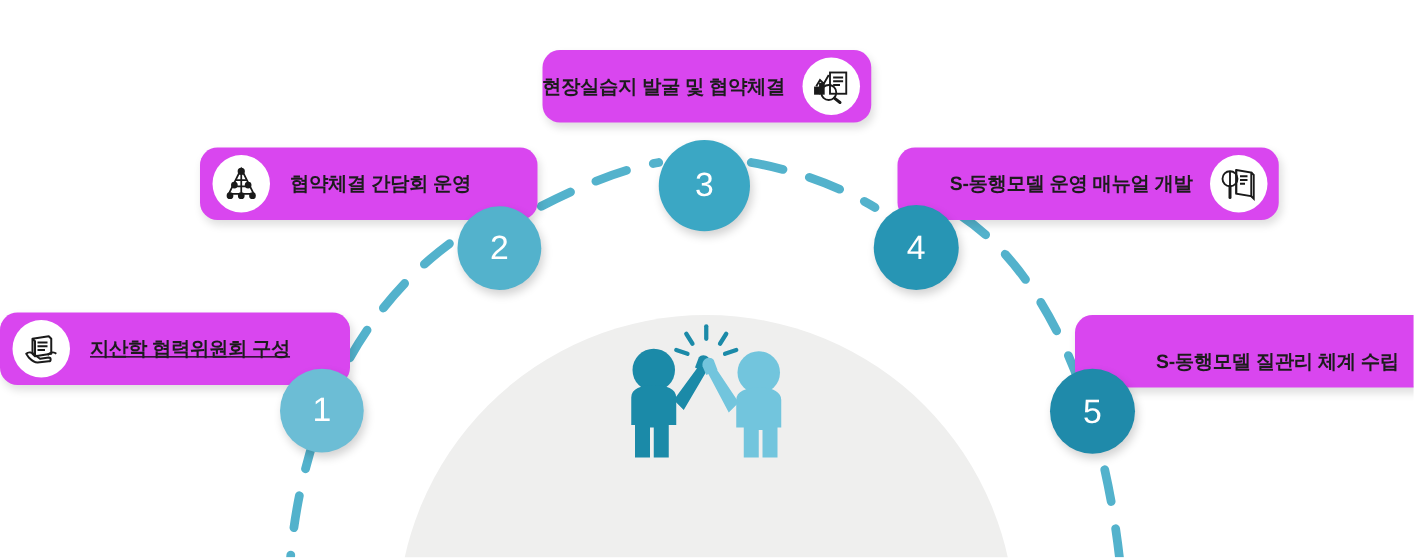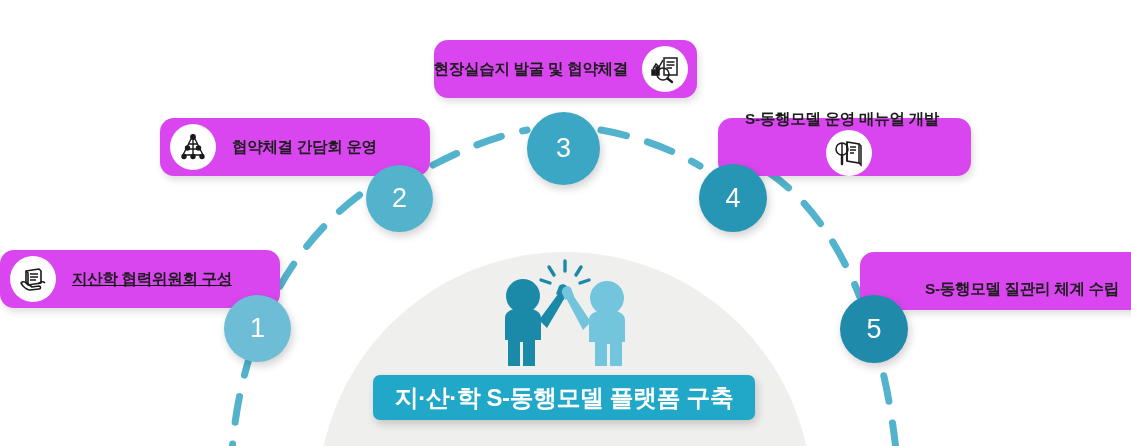--- a/index.html
+++ b/index.html
@@ -70,21 +70,21 @@
   }
   .icon-badge svg { display: block; }
 
   
   #pill-1 { left: 0px;    top: 250px; width: 280px; height: 58px; padding: 0 18px 0 10px; text-decoration: underline; }
   #pill-1 .pill-text { margin-left: 16px; }
   #pill-2 { left: 160px;  top: 118px; width: 270px; height: 58px; padding: 0 18px 0 10px; }
   #pill-2 .pill-text { margin-left: 16px; }
   #pill-3 { left: 434px;  top: 40px;  width: 263px; height: 58px; padding: 0 9px 0 18px; }
   #pill-3 .pill-text { margin-right: 14px; }
-  #pill-4 { left: 718px;  top: 118px; width: 253px; height: 58px; padding: 0 9px 0 18px; flex-direction: column; }
+  #pill-4 { left: 718px;  top: 118px; width: 305px; height: 58px; padding: 0 9px 0 18px; }
   #pill-4 .pill-text { margin-right: 14px; }
   #pill-5 { left: 860px;  top: 252px; width: 328px; height: 58px; padding: 16px 9px 0 18px; }
   #pill-5 .pill-text { margin-right: 14px; }
 
   
   .step {
     position: absolute;
     border-radius: 50%;
     display: flex;
     align-items: center;
@@ -266,17 +266,14 @@
       <g fill="#72c5dd">
         <circle cx="124" cy="40" r="17"></circle>
         <path d="M106 62 C106 55 114 52 124 52 C134 52 142 55 142 62 L142 84
                  L139 84 L139 108 L127 108 L127 86 L124 86 L124 108 L112 108 L112 84 L106 84 Z"></path>
         <path d="M108 64 L88 34 C85 30 79 33 82 38 L100 72 Z"></path>
         <path d="M88 30 C85 26 78 29 79 35 L82 42 L91 38 Z"></path>
       </g>
     </svg>
   </div>
 
-  <div class="banner">
-    <span class="banner-text">지·산·학 S-동행모델 플랫폼 구축</span>
-  </div>
 
 </div>
 
 </body></html>

